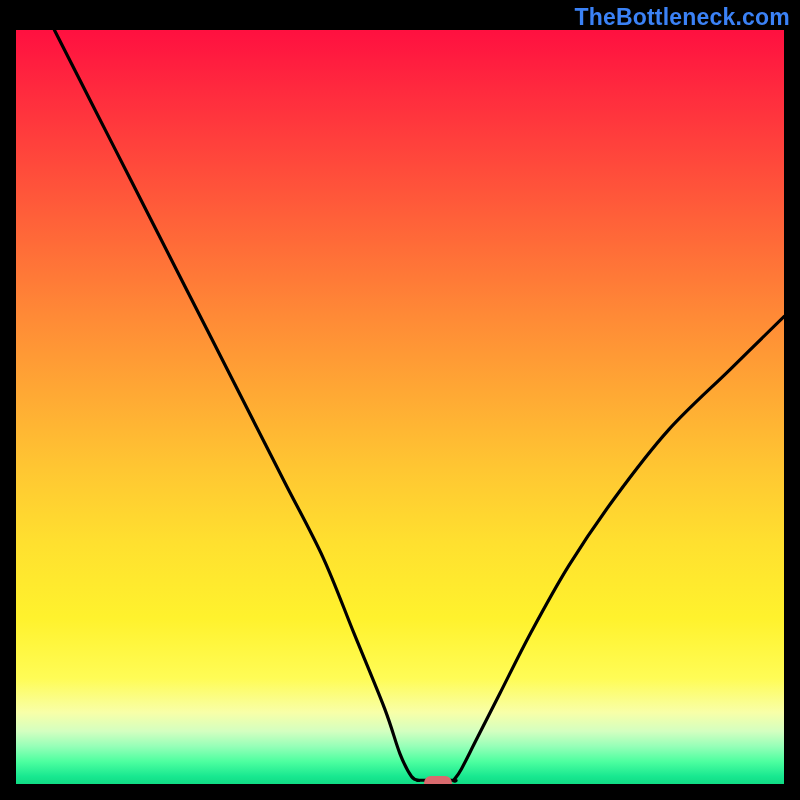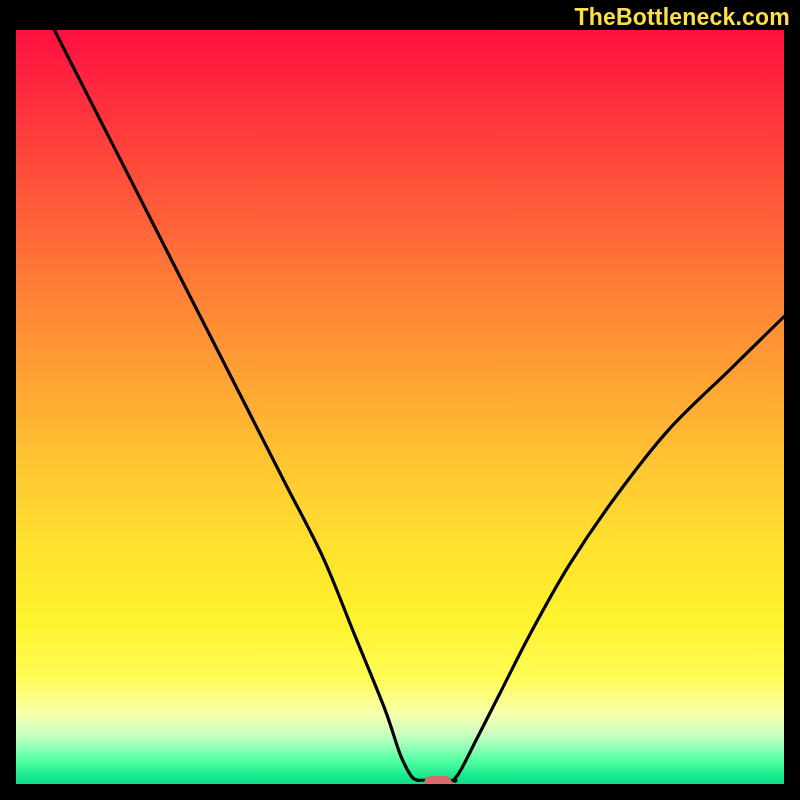--- a/index.html
+++ b/index.html
@@ -14,21 +14,21 @@
   .frame {
     position: relative;
     width: 800px;
     height: 800px;
     background: #000;
   }
   .watermark {
     position: absolute;
     top: 4px;
     right: 10px;
-    color: #fde047;
+    color: #3b82f6;
     font-size: 23px;
     font-weight: 600;
     letter-spacing: 0.2px;
     z-index: 10;
   }
   .plot-area {
     position: absolute;
     left: 16px;
     top: 30px;
     width: 768px;

